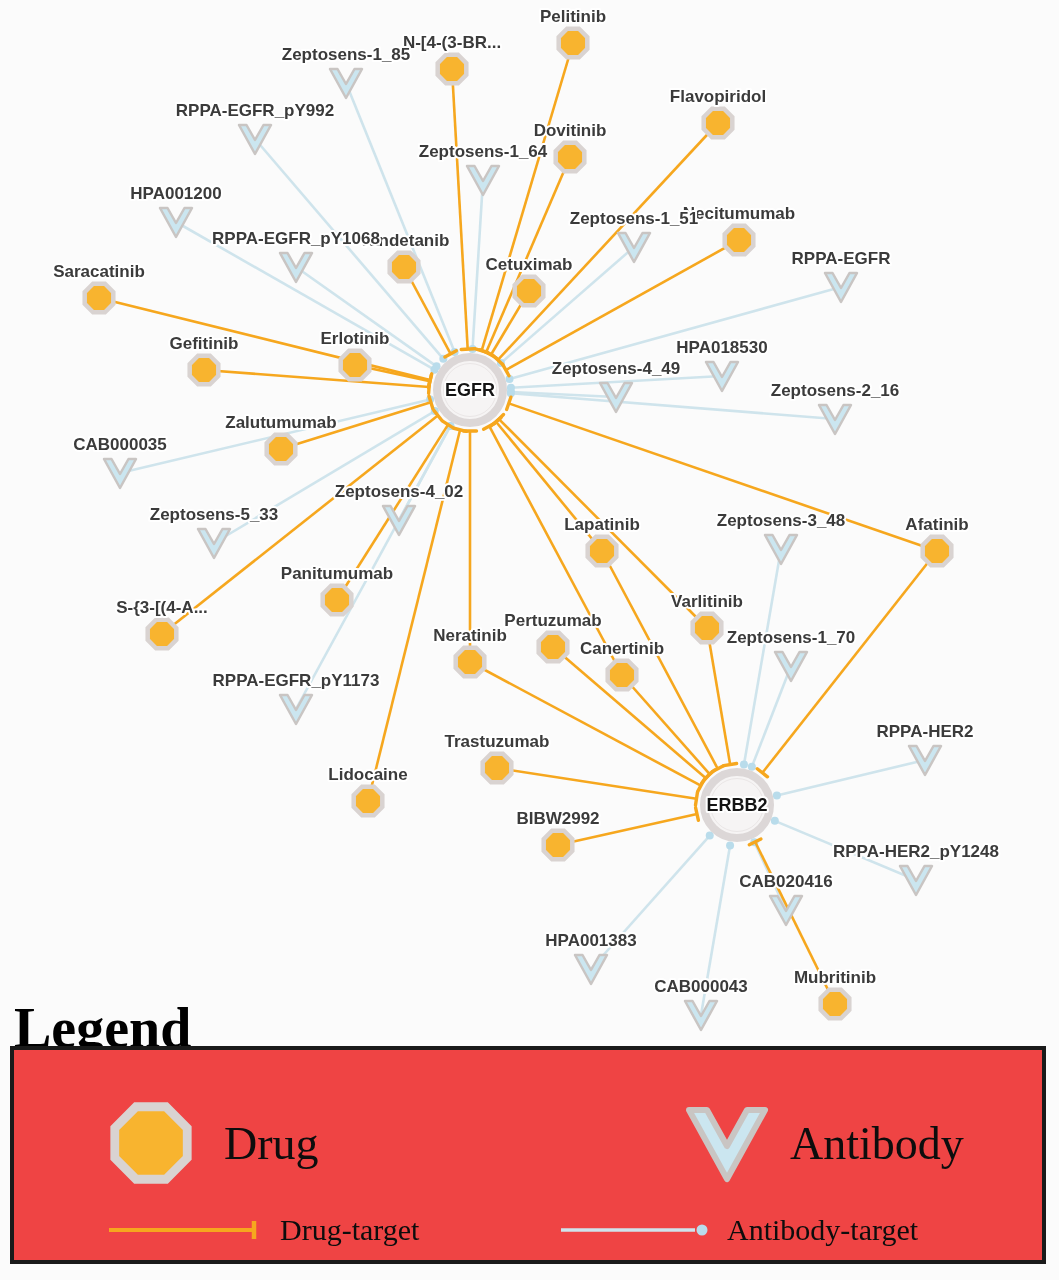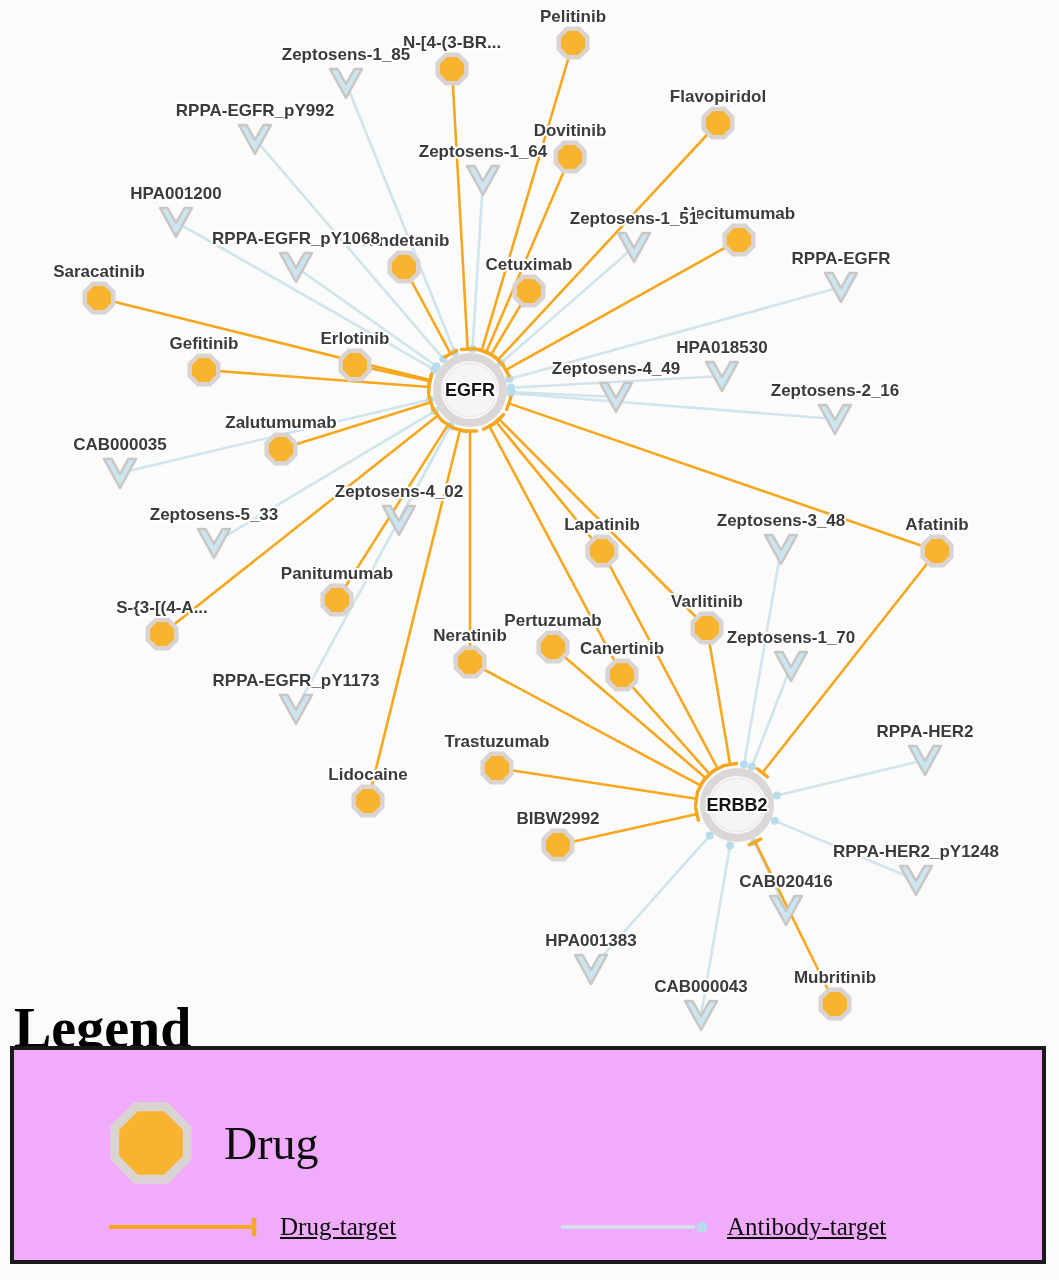--- a/index.html
+++ b/index.html
@@ -25,35 +25,35 @@
   .gene-label { font-size:18px; fill:var(--gene-label, #141414); }
 
   .legend-title {
     position:absolute; left:14px; top:996px;
     font-family:"Liberation Serif", serif;
     font-weight:bold; font-size:56px; color:#000;
   }
   .legend-box {
     position:absolute; left:10px; top:1046px;
     width:1036px; height:218px;
-    border:4px solid #1a1a1a; background:#f0abfc;
+    border:4px solid #1a1a1a; background:#ef4444;
   }
   .legend-item { position:absolute; display:flex; align-items:center; }
   .li-drug     { left:90px;  top:46px; gap:26px; }
   .li-gene     { left:400px; top:46px; gap:22px; }
   .li-antibody { left:668px; top:50px; gap:18px; }
   .li-node-text {
     font-family:"Liberation Serif", serif;
     font-size:46px; color:#0d0d0d;
   }
   .li-dt { left:93px;  top:163px; gap:13px; }
   .li-at { left:545px; top:163px; gap:13px; }
   .li-edge-text {
     font-family:"Liberation Serif", serif;
-    font-size:25px; color:#0d0d0d;text-decoration:underline;
+    font-size:30px; color:#0d0d0d;
   }
 
   .oct-icon  { fill:var(--drug-fill,#f8b42f); stroke:var(--drug-ring,#d9d3d1); stroke-width:9; }
   .gene-icon-circle { fill:var(--gene-fill,#f6f4f4); stroke:var(--gene-ring,#dcd7d7); stroke-width:10; }
   .ab-icon-path { fill:var(--antibody-fill,#cbe6f0); stroke:var(--antibody-ring,#c9c5c3); stroke-width:6; stroke-linejoin:round; }
   .dt-line { stroke:var(--drug-edge,#f6a71e); }
   .at-line { stroke:var(--antibody-edge,#cfe4ec); }
   .at-dot  { fill:var(--antibody-dot,#b9dceb); }
 </style>
 </head>
@@ -455,20 +455,26 @@
 <div class="legend-box">
 
   <div class="legend-item li-drug">
     <svg width="94" height="94" viewBox="-48 -48 96 96">
       <polygon class="oct-icon" points="37,15.3 15.3,37 -15.3,37 -37,15.3 -37,-15.3 -15.3,-37 15.3,-37 37,-15.3"></polygon>
     </svg>
     <span class="li-node-text">Drug</span>
   </div>
 
 
+  <div class="legend-item li-antibody">
+    <svg width="90" height="86" viewBox="-45 -43 90 86">
+      <path class="ab-icon-path" d="M -38,-33 L 0,36 L 38,-33 L 20,-33 L 0,3 L -20,-33 Z"></path>
+    </svg>
+    <span class="li-node-text">Antibody</span>
+  </div>
 
   <div class="legend-item li-dt">
     <svg width="160" height="26" viewBox="0 0 160 26">
       <line class="dt-line" x1="2" y1="13" x2="147" y2="13" stroke-width="4"></line>
       <line class="dt-line" x1="147" y1="4" x2="147" y2="22" stroke-width="4.5"></line>
     </svg>
     <span class="li-edge-text">Drug-target</span>
   </div>
 
   <div class="legend-item li-at">

